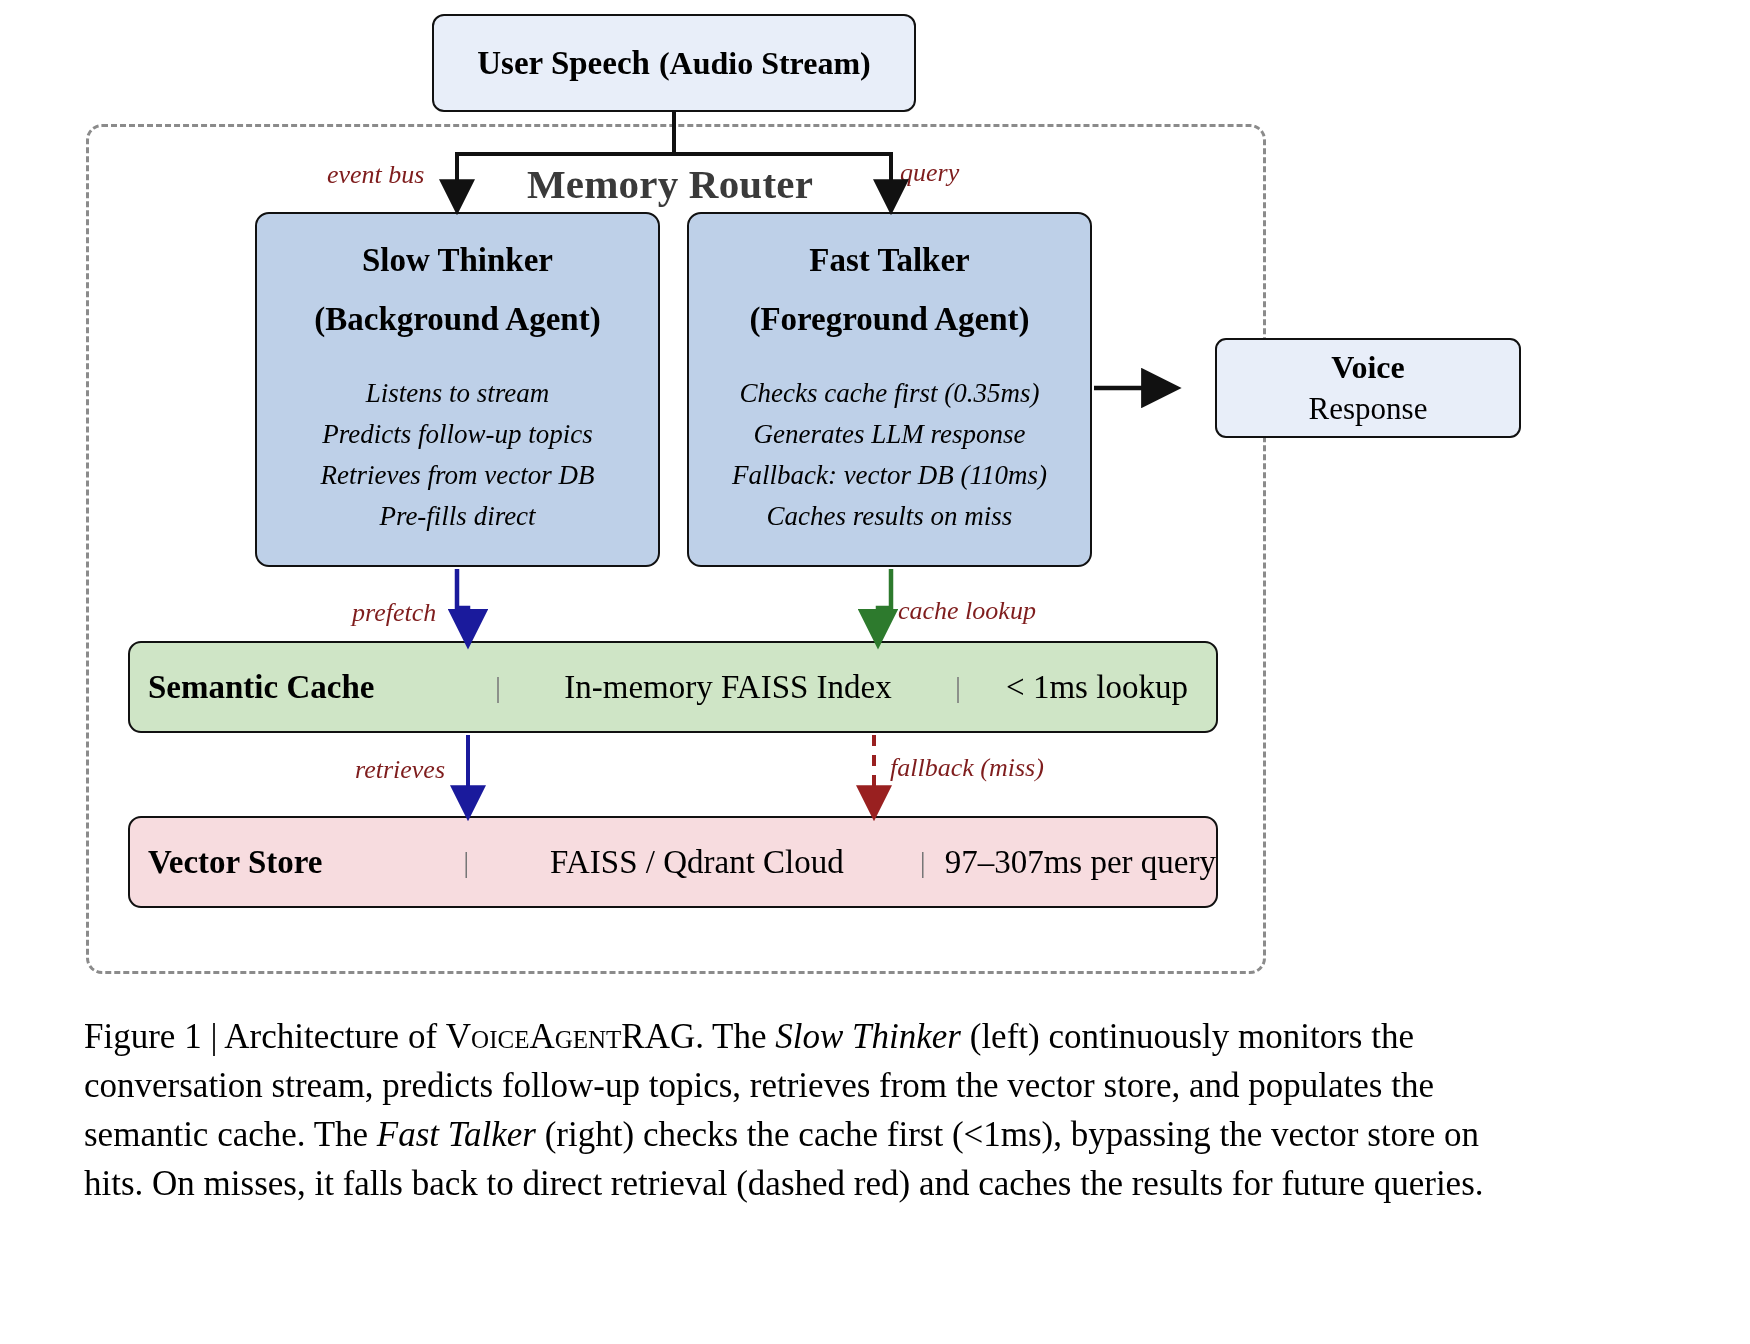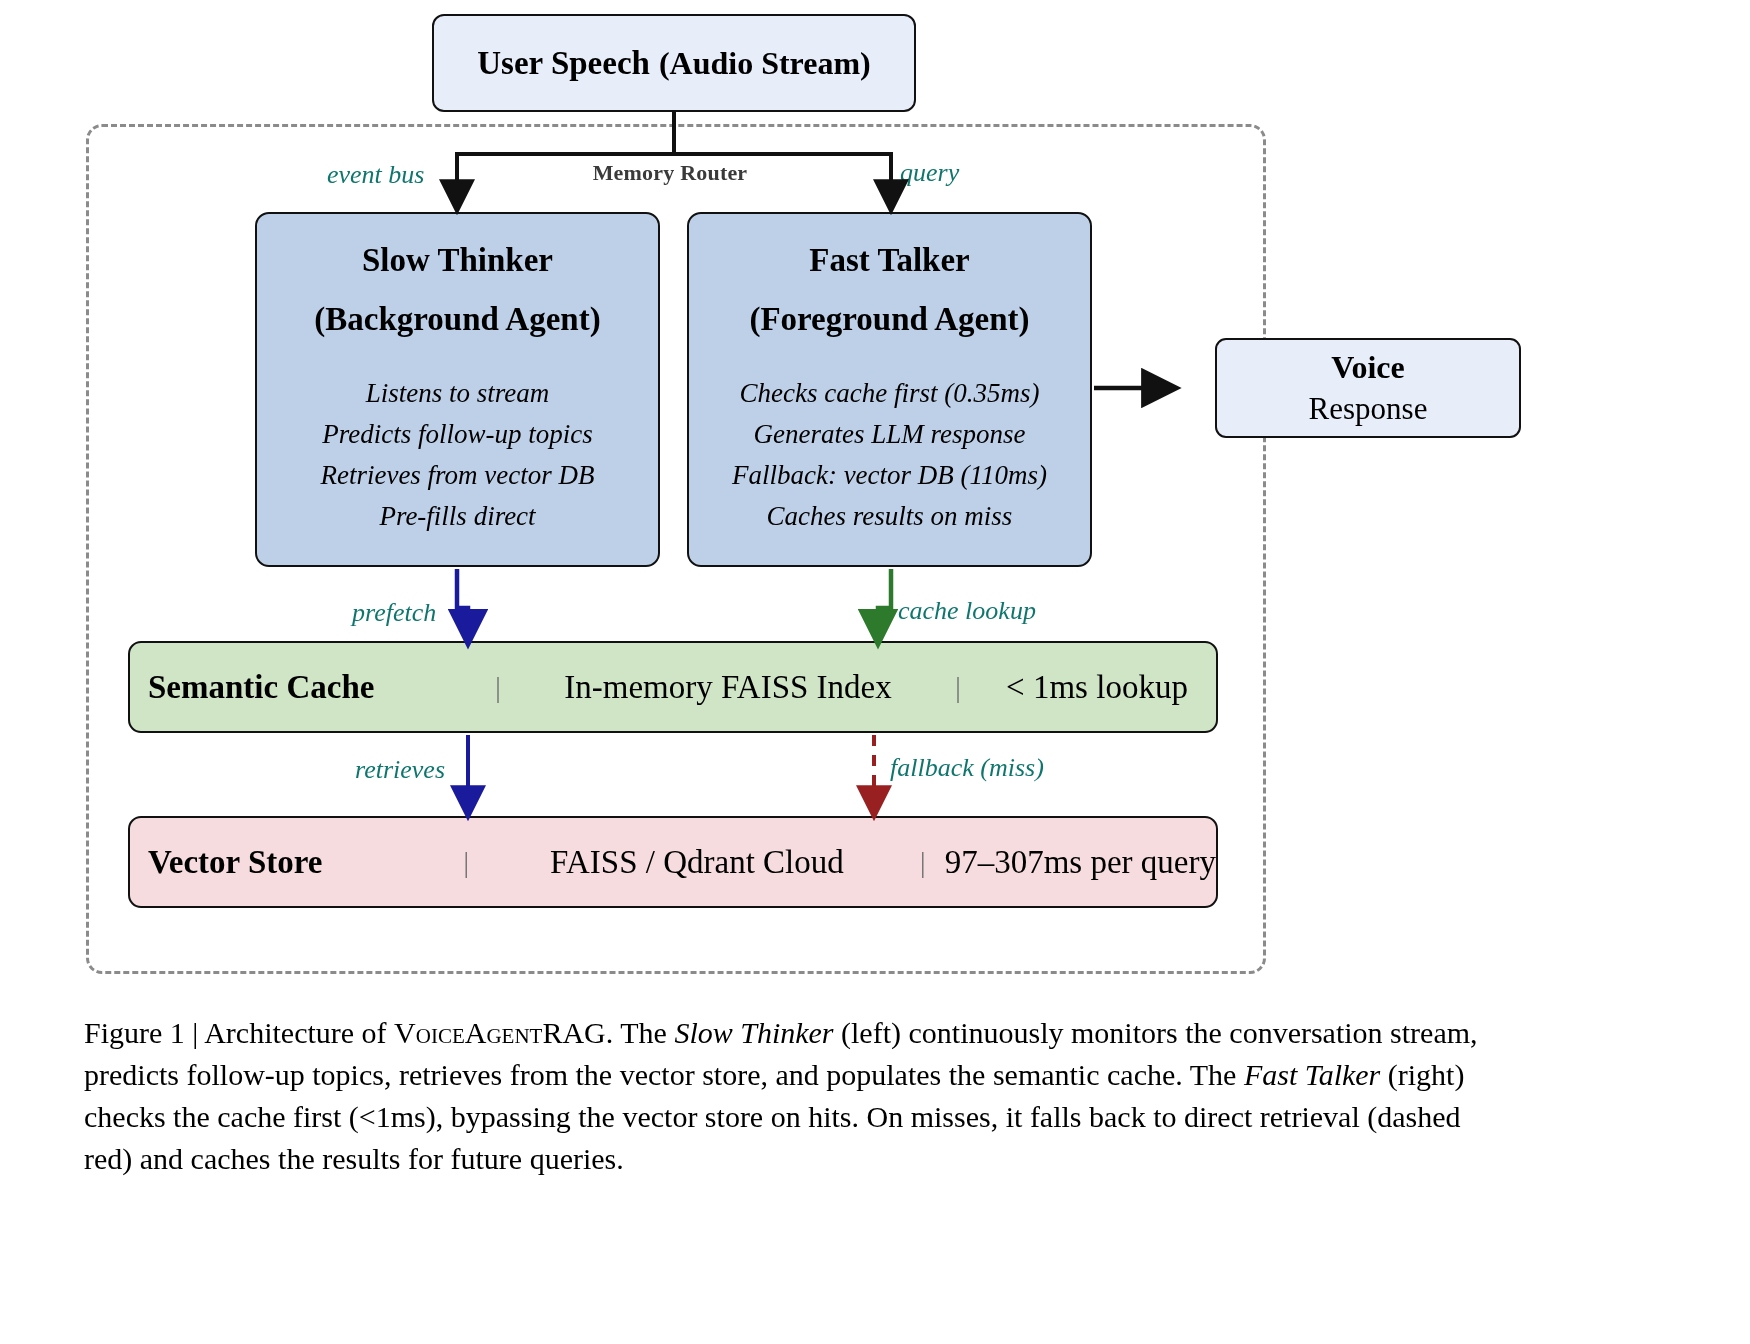--- a/index.html
+++ b/index.html
@@ -42,21 +42,21 @@
   
   #memory-router-region{
     position:absolute;
     left:86px;top:124px;width:1180px;height:850px;
     border:3px dashed #8b8b8b;
     border-radius:16px;
     box-sizing:border-box;
   }
   #memory-router-label{
     position:absolute;left:520px;top:160px;width:300px;
-    text-align:center;font-size:22px;font-weight:bold;color:#3a3a3a;
+    text-align:center;font-size:41px;font-weight:bold;color:#3a3a3a;
     letter-spacing:.2px;
   }
 
   
   #slow-thinker{
     left:255px;top:212px;width:405px;height:355px;
     padding:16px 10px 18px;
   }
   #fast-talker{
     left:687px;top:212px;width:405px;height:355px;
@@ -93,37 +93,37 @@
   #semantic-cache .s2{width:40px;}
   #semantic-cache .c3{flex:1;}
   #vector-store .c1{width:300px;justify-content:flex-start;padding-left:18px;}
   #vector-store .s1{width:55px;}
   #vector-store .c2{width:420px;}
   #vector-store .s2{width:45px;}
   #vector-store .c3{flex:1;}
 
   
   .edge-label{
-    position:absolute;font-style:italic;font-size:26px;color:#0f766e;
+    position:absolute;font-style:italic;font-size:26px;color:#7f1d1d;
     white-space:nowrap;
   }
   #lbl-event-bus{left:327px;top:160px;}
   #lbl-query{left:900px;top:158px;}
   #lbl-prefetch{left:352px;top:598px;}
   #lbl-cache-lookup{left:898px;top:596px;}
   #lbl-retrieves{left:355px;top:755px;}
   #lbl-fallback{left:890px;top:753px;}
 
   
   #arrows{position:absolute;left:0;top:0;width:1750px;height:1344px;pointer-events:none;}
 
   
   #caption{
     position:absolute;left:84px;top:1012px;width:1420px;
-    font-size:30px;line-height:1.40;text-align:left;
+    font-size:35px;line-height:1.40;text-align:left;
     color:#000;
   }
   #caption .sc{font-variant:small-caps;}
   #caption i{font-style:italic;}
 </style>
 </head>
 <body>
 
 <div id="stage">
 

